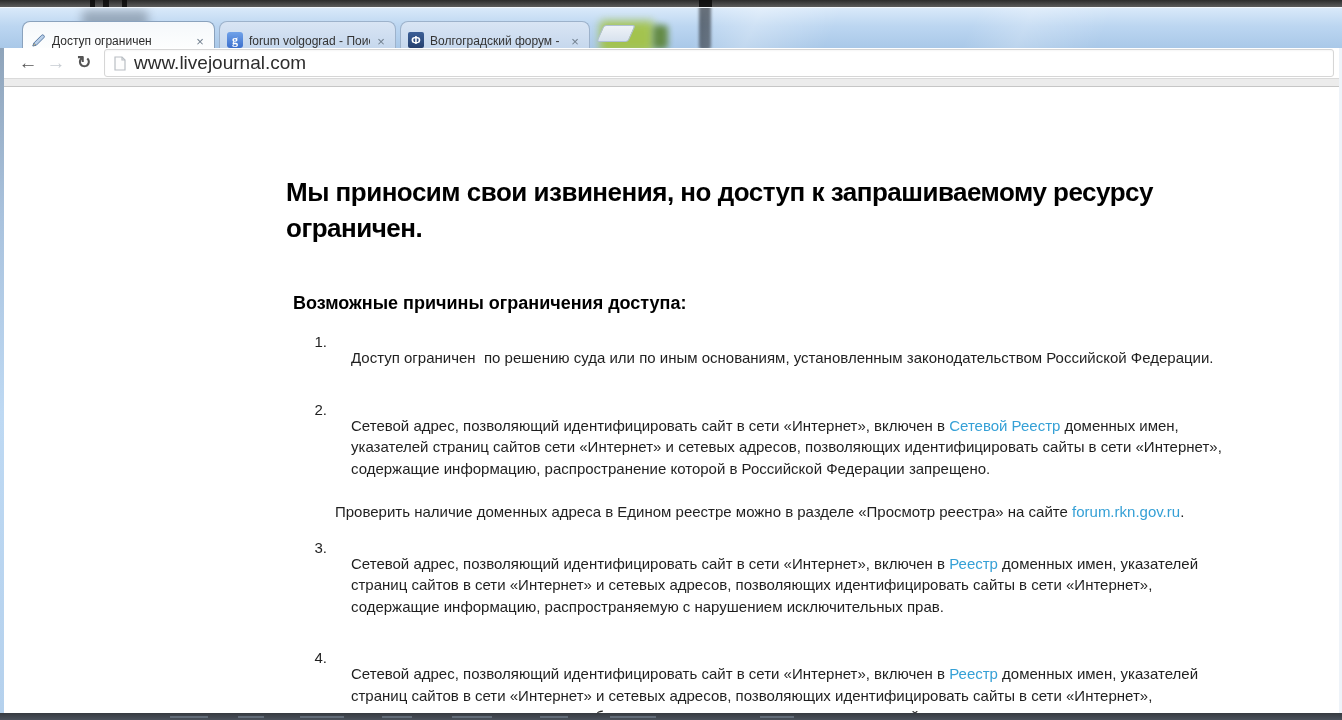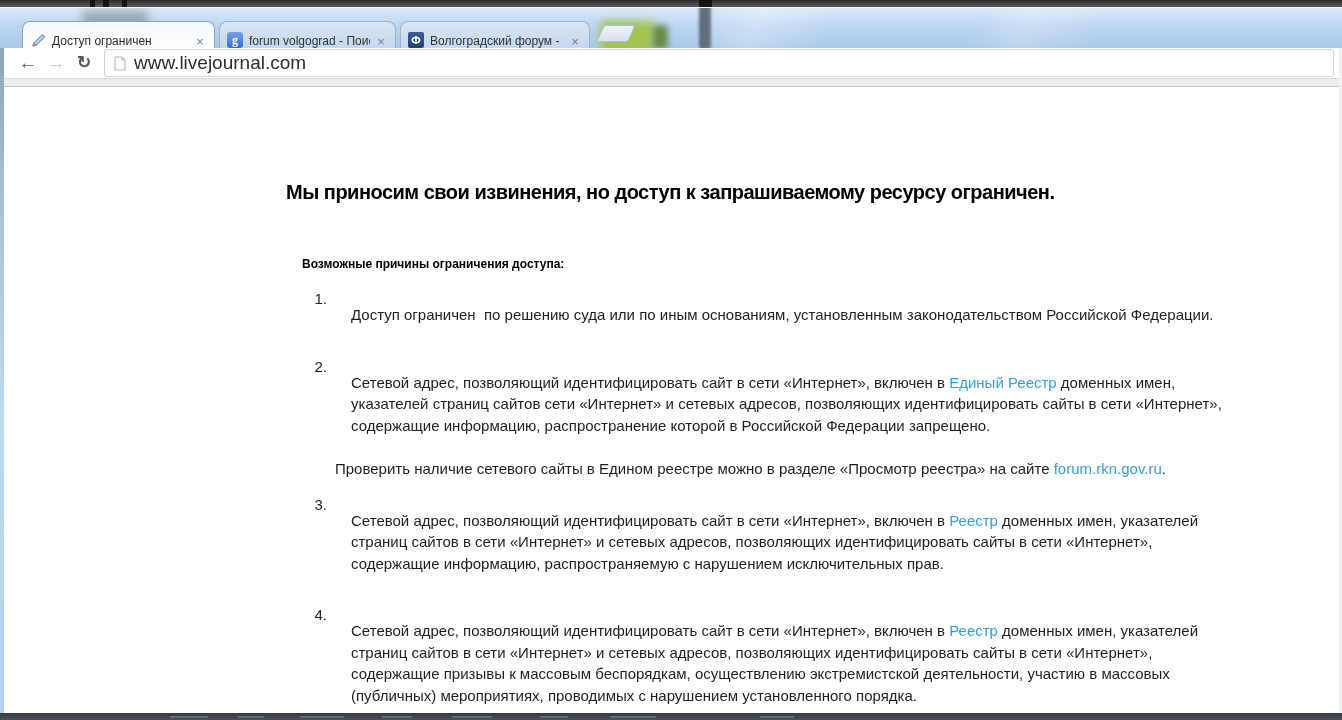--- a/index.html
+++ b/index.html
@@ -62,23 +62,23 @@
 
   
   .win-left{position:absolute;left:0;top:48px;bottom:7px;width:4px;
        background:linear-gradient(180deg,#8fa4ba 0%,#a9c2dd 25%,#bed9f3 55%,#b5d1ed 100%);}
   .win-right{position:absolute;right:0;top:48px;bottom:7px;width:3px;background:#eef3f9;}
 
   
   .content{position:absolute;top:88px;left:4px;right:3px;bottom:7px;background:#fff;overflow:hidden;}
   .page-inner{padding:49px 0 0 282px;width:965px;}
   .greeting{margin:0;font-size:28px;line-height:32px;font-weight:bold;color:#000;letter-spacing:-.5px;}
-  .apology{margin:37px 0 0;font-size:20px;line-height:36px;font-weight:bold;color:#000;
+  .apology{margin:37px 0 0;font-size:26px;line-height:36px;font-weight:bold;color:#000;
        max-width:940px;letter-spacing:-.5px;}
-  .reasons-label{margin:47px 16px 0;font-size:12px;font-weight:bold;color:#000;}
+  .reasons-label{margin:47px 7px 0;font-size:18px;font-weight:bold;color:#000;}
   ol.reasons{list-style:none;margin:17px 0 0;padding:0;}
   .reason{display:flex;margin:0 0 14px;font-size:15px;line-height:21.5px;color:#1f1f1f;}
   .num{width:41px;min-width:41px;text-align:right;margin-right:8px;}
   .reason-body{flex:1;}
   .reason-main{margin:16px;white-space:pre-wrap;}
   .reason-note{margin:22px 0 0;white-space:pre-wrap;}
   .lnk{color:#35a0d6;text-decoration:none;cursor:pointer;}
 
   
   .bottom-strip{position:absolute;bottom:0;left:0;width:100%;height:7px;
@@ -156,22 +156,22 @@
     <span class="num">1.</span>
     <div class="reason-body">
       <p class="reason-main"><span>Доступ ограничен  по решению суда или по иным основаниям, установленным законодательством Российской Федерации.</span></p>
 
     </div>
   </li>
 
   <li class="reason">
     <span class="num">2.</span>
     <div class="reason-body">
-      <p class="reason-main"><span>Сетевой адрес, позволяющий идентифицировать сайт в сети «Интернет», включен в </span><a class="lnk" href="#">Единый Реестр</a><span> доменных имен, указателей страниц сайтов сети «Интернет» и сетевых адресов, позволяющих идентифицировать сайты в сети «Интернет», содержащие информацию, распространение которой в Российской Федерации запрещено.</span></p>
-      <p class="reason-note"><span>Проверить наличие сетевого сайты в Едином реестре можно в разделе «Просмотр реестра» на сайте </span><a class="lnk" href="#">forum.rkn.gov.ru</a><span>.</span></p>
+      <p class="reason-main"><span>Сетевой адрес, позволяющий идентифицировать сайт в сети «Интернет», включен в </span><a class="lnk" href="#">Сетевой Реестр</a><span> доменных имен, указателей страниц сайтов сети «Интернет» и сетевых адресов, позволяющих идентифицировать сайты в сети «Интернет», содержащие информацию, распространение которой в Российской Федерации запрещено.</span></p>
+      <p class="reason-note"><span>Проверить наличие доменных адреса в Едином реестре можно в разделе «Просмотр реестра» на сайте </span><a class="lnk" href="#">forum.rkn.gov.ru</a><span>.</span></p>
     </div>
   </li>
 
   <li class="reason">
     <span class="num">3.</span>
     <div class="reason-body">
       <p class="reason-main"><span>Сетевой адрес, позволяющий идентифицировать сайт в сети «Интернет», включен в </span><a class="lnk" href="#">Реестр</a><span> доменных имен, указателей страниц сайтов в сети «Интернет» и сетевых адресов, позволяющих идентифицировать сайты в сети «Интернет», содержащие информацию, распространяемую с нарушением исключительных прав.</span></p>
     </div>
   </li>
 

